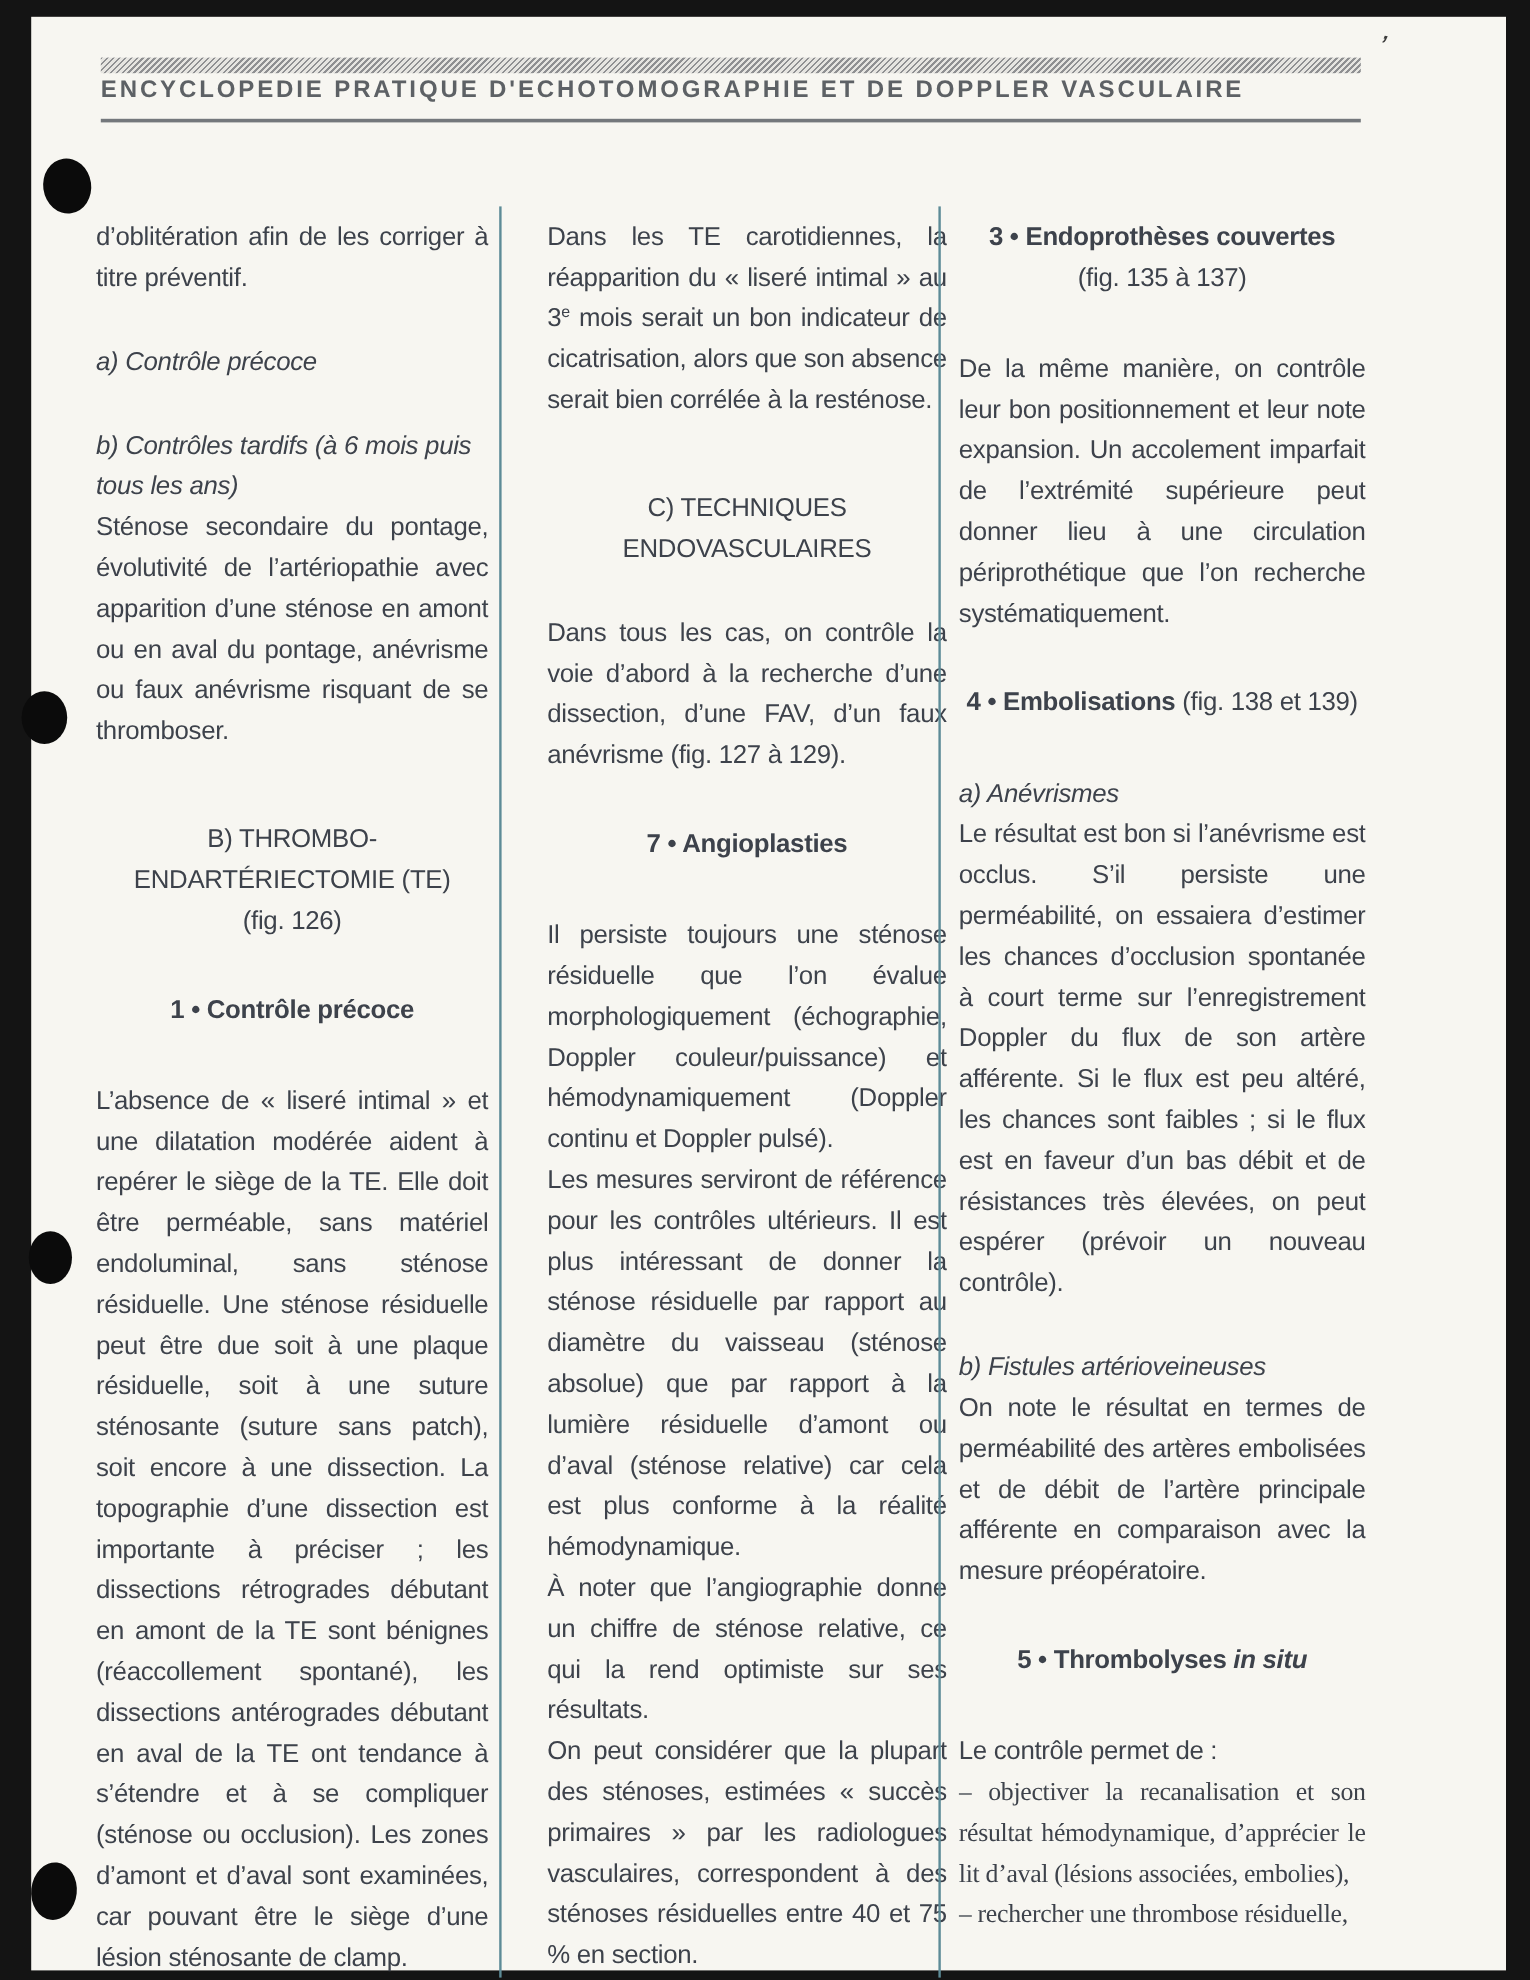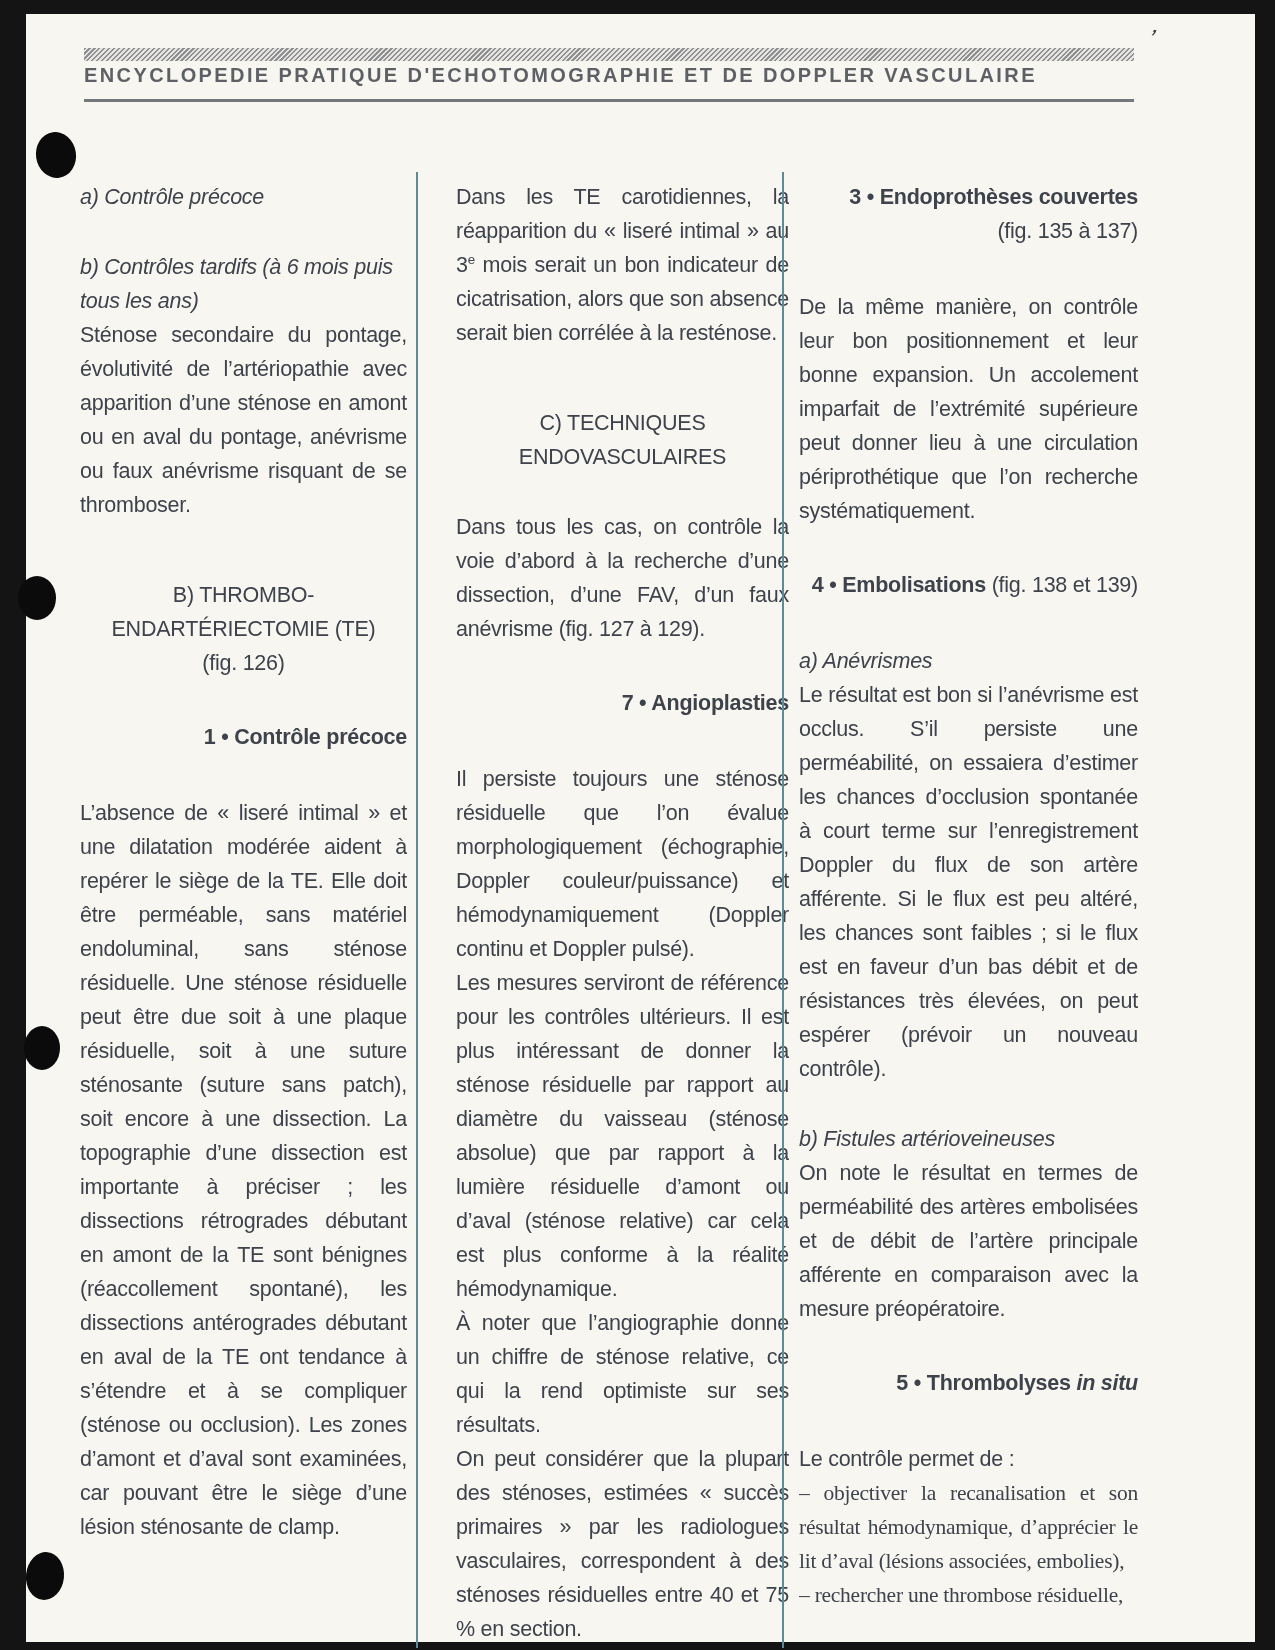--- a/index.html
+++ b/index.html
@@ -45,35 +45,36 @@
   .col-3{left:773px;width:339px;}
   .divider{position:absolute;top:158px;height:1476px;width:2px;background:#5d8b97;}
   .div-1{left:390px;}
   .div-2{left:756px;}
   
   .blk{margin:0;text-align:justify;}
   .blk sup{font-size:0.62em;line-height:0;}
   .blk-para{margin:0;}
   .blk-list-item{margin:0;font-family:Liberation Serif, serif;}
   .blk-head-italic{margin:36px 0 0;font-weight:400;font-style:italic;text-align:left;}
-  .blk-head-bold{margin:40px 0 42px;font-weight:700;text-align:right;}
+  .blk-head-bold{margin:40px 0 42px;font-weight:700;text-align:center;}
   .blk-head-caps{margin:56px 0 36px;text-align:center;}
   .column > .blk:first-child{margin-top:0;}
   .column > .blk:last-child{margin-bottom:0;}
 </style>
 </head>
 <body>
 
 <div class="page">
   <div class="hatch-band"></div>
   <div class="banner-title">ENCYCLOPEDIE PRATIQUE D'ECHOTOMOGRAPHIE ET DE DOPPLER VASCULAIRE</div>
   <div class="banner-rule"></div>
   <div class="scan-mark">ʼ</div>
 
   <div class="column col-1">
+      <div class="blk blk-para"><span>d’oblitération afin de les corriger à titre préventif.</span></div>
       <div class="blk blk-head-italic"><span>a) Contrôle précoce</span></div>
       <div class="blk blk-head-italic"><span>b) Contrôles tardifs (à 6 mois puis tous les ans)</span></div>
       <div class="blk blk-para"><span>Sténose secondaire du pontage, évolutivité de l’artériopathie avec apparition d’une sténose en amont ou en aval du pontage, anévrisme ou faux anévrisme risquant de se thromboser.</span></div>
       <div class="blk blk-head-caps"><span>B) THROMBO-ENDARTÉRIECTOMIE (TE)</span><br><span>(fig. 126)</span></div>
       <div class="blk blk-head-bold"><span>1 • Contrôle précoce</span></div>
       <div class="blk blk-para"><span>L’absence de « liseré intimal » et une dilatation modérée aident à repérer le siège de la TE. Elle doit être perméable, sans matériel endoluminal, sans sténose résiduelle. Une sténose résiduelle peut être due soit à une plaque résiduelle, soit à une suture sténosante (suture sans patch), soit encore à une dissection. La topographie d’une dissection est importante à préciser ; les dissections rétrogrades débutant en amont de la TE sont bénignes (réaccollement spontané), les dissections antérogrades débutant en aval de la TE ont tendance à s’étendre et à se compliquer (sténose ou occlusion). Les zones d’amont et d’aval sont examinées, car pouvant être le siège d’une lésion sténosante de clamp.</span></div>
     </div>
   <div class="divider div-1"></div>
   <div class="column col-2">
       <div class="blk blk-para"><span>Dans les TE carotidiennes, la réapparition du « liseré intimal » au 3</span><sup>e</sup><span> mois serait un bon indicateur de cicatrisation, alors que son absence serait bien corrélée à la resténose.</span></div>
@@ -82,21 +83,21 @@
       <div class="blk blk-head-bold"><span>7 • Angioplasties</span></div>
       <div class="blk blk-para"><span>Il persiste toujours une sténose résiduelle que l’on évalue morphologiquement (échographie, Doppler couleur/puissance) et hémodynamiquement (Doppler continu et Doppler pulsé).</span></div>
       <div class="blk blk-para"><span>Les mesures serviront de référence pour les contrôles ultérieurs. Il est plus intéressant de donner la sténose résiduelle par rapport au diamètre du vaisseau (sténose absolue) que par rapport à la lumière résiduelle d’amont ou d’aval (sténose relative) car cela est plus conforme à la réalité hémodynamique.</span></div>
       <div class="blk blk-para"><span>À noter que l’angiographie donne un chiffre de sténose relative, ce qui la rend optimiste sur ses résultats.</span></div>
       <div class="blk blk-para"><span>On peut considérer que la plupart des sténoses, estimées « succès primaires » par les radiologues vasculaires, correspondent à des sténoses résiduelles entre 40 et 75 % en section.</span></div>
       <div class="blk blk-para"></div>
     </div>
   <div class="divider div-2"></div>
   <div class="column col-3">
       <div class="blk blk-head-bold"><span style="font-weight: 700;">3 • Endoprothèses couvertes</span><br><span style="font-weight: 400;">(fig. 135 à 137)</span></div>
-      <div class="blk blk-para"><span>De la même manière, on contrôle leur bon positionnement et leur bonne expansion. Un accolement imparfait de l’extrémité supérieure peut donner lieu à une circulation périprothétique que l’on recherche systématiquement.</span></div>
+      <div class="blk blk-para"><span>De la même manière, on contrôle leur bon positionnement et leur note expansion. Un accolement imparfait de l’extrémité supérieure peut donner lieu à une circulation périprothétique que l’on recherche systématiquement.</span></div>
       <div class="blk blk-head-bold"><span style="font-weight: 700;">4 • Embolisations </span><span style="font-weight: 400;">(fig. 138 et 139)</span></div>
       <div class="blk blk-head-italic"><span>a) Anévrismes</span></div>
       <div class="blk blk-para"><span>Le résultat est bon si l’anévrisme est occlus. S’il persiste une perméabilité, on essaiera d’estimer les chances d’occlusion spontanée à court terme sur l’enregistrement Doppler du flux de son artère afférente. Si le flux est peu altéré, les chances sont faibles ; si le flux est en faveur d’un bas débit et de résistances très élevées, on peut espérer (prévoir un nouveau contrôle).</span></div>
       <div class="blk blk-head-italic"><span>b) Fistules artérioveineuses</span></div>
       <div class="blk blk-para"><span>On note le résultat en termes de perméabilité des artères embolisées et de débit de l’artère principale afférente en comparaison avec la mesure préopératoire.</span></div>
       <div class="blk blk-head-bold"><span style="font-weight: 700;">5 • Thrombolyses </span><span style="font-weight: 700; font-style: italic;">in situ</span></div>
       <div class="blk blk-para"><span>Le contrôle permet de :</span></div>
       <div class="blk blk-list-item"><span>– objectiver la recanalisation et son résultat hémodynamique, d’apprécier le lit d’aval (lésions associées, embolies),</span></div>
       <div class="blk blk-list-item"><span>– rechercher une thrombose résiduelle,</span></div>
     </div>

